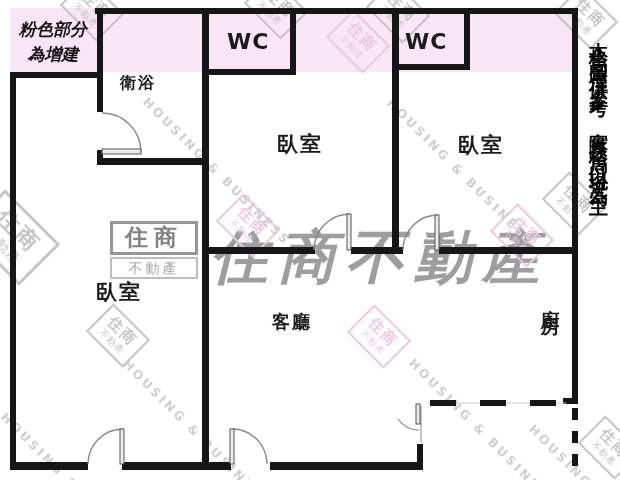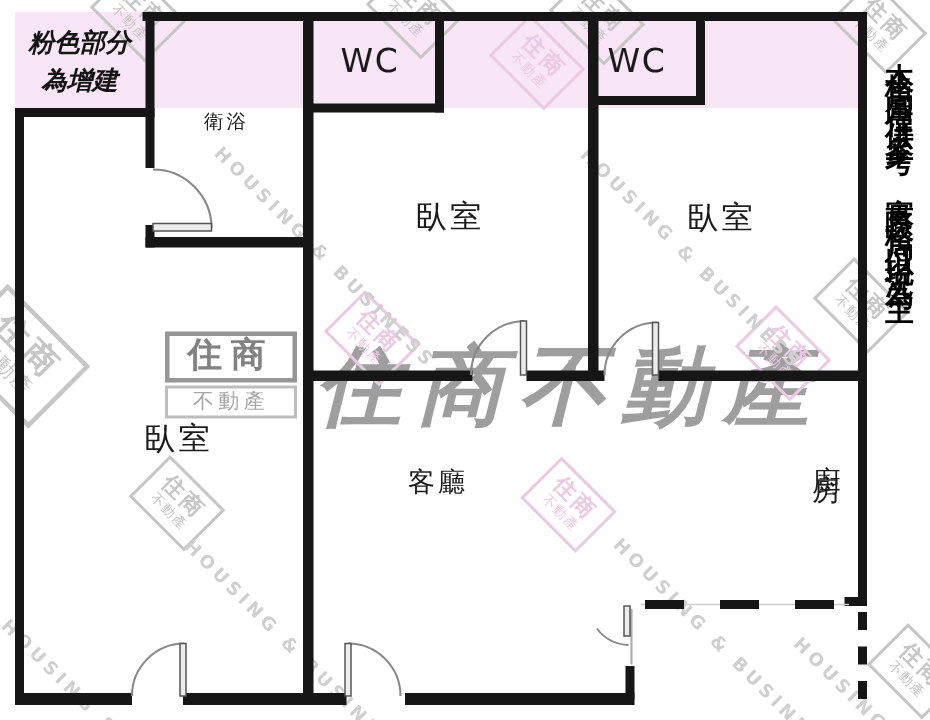--- a/index.html
+++ b/index.html
@@ -44,21 +44,21 @@
   .center-logo .row2{
     display:block;border:2px solid #bdbdbd;background:rgba(255,255,255,.7);
     font-size:14px;color:#a6a6a6;text-align:center;letter-spacing:3px;
     line-height:1.3;margin-top:2px;
   }
   
   svg.plan{position:absolute;left:0;top:0;z-index:2;}
   
   .lbl{
     position:absolute;z-index:3;color:#1b1b1b;
-    font-weight:400;white-space:nowrap;line-height:1;
+    font-weight:700;white-space:nowrap;line-height:1;
   }
   .note{
     position:absolute;left:11px;top:17px;width:84px;z-index:3;
     font-size:17px;font-weight:bold;color:#141414;
     text-align:center;line-height:1.45;white-space:pre-line;font-style:italic;
   }
   .vert{writing-mode:vertical-rl;}
   .disclaimer{
     position:absolute;left:586px;top:26px;height:454px;z-index:3;
     writing-mode:vertical-rl;overflow:hidden;
@@ -193,21 +193,21 @@
     <rect x="230" y="429" width="4" height="35" fill="#ececec" stroke="#555555" stroke-width="1"></rect>
 
     <line x1="421" y1="406" x2="421" y2="443" stroke="#aaaaaa" stroke-width="1.4"></line>
     <path d="M 419,430 A 26,26 0 0 1 398,419" fill="none" stroke="#888888" stroke-width="1.2"></path>
     <rect x="416" y="404" width="4" height="20" fill="#ececec" stroke="#555555" stroke-width="1"></rect>
   </g>
 </svg>
 
 <div class="note">粉色部分
 為增建</div>
-<div class="lbl" style="left:136px;top:75px;font-size:13px;letter-spacing:2px">衛浴</div>
+<div class="lbl" style="left:120px;top:75px;font-size:16px;letter-spacing:2px">衛浴</div>
 <div class="lbl" style="left:227px;top:31px;font-size:22px;letter-spacing:1px">WC</div>
 <div class="lbl" style="left:405px;top:31px;font-size:22px;letter-spacing:1px">WC</div>
 <div class="lbl" style="left:277px;top:134px;font-size:21px;letter-spacing:2px">臥室</div>
 <div class="lbl" style="left:458px;top:135px;font-size:21px;letter-spacing:2px">臥室</div>
 <div class="lbl" style="left:96px;top:282px;font-size:21px;letter-spacing:2px">臥室</div>
 <div class="lbl" style="left:272px;top:313px;font-size:18px;letter-spacing:2px">客廳</div>
 <div class="lbl vert" style="left:541px;top:294px;font-size:19px;letter-spacing:6px">廚房</div>
 
 <div class="disclaimer">本格局圖僅供參考，實際格局以現況為主</div>
 

